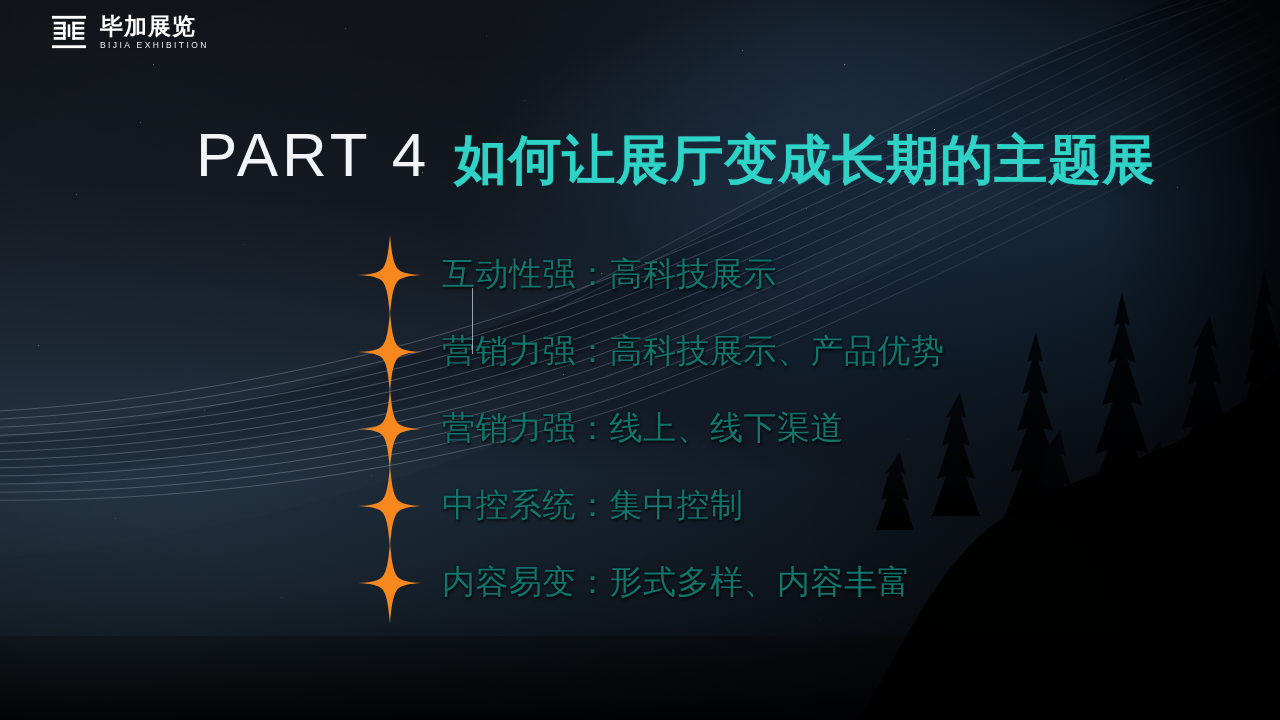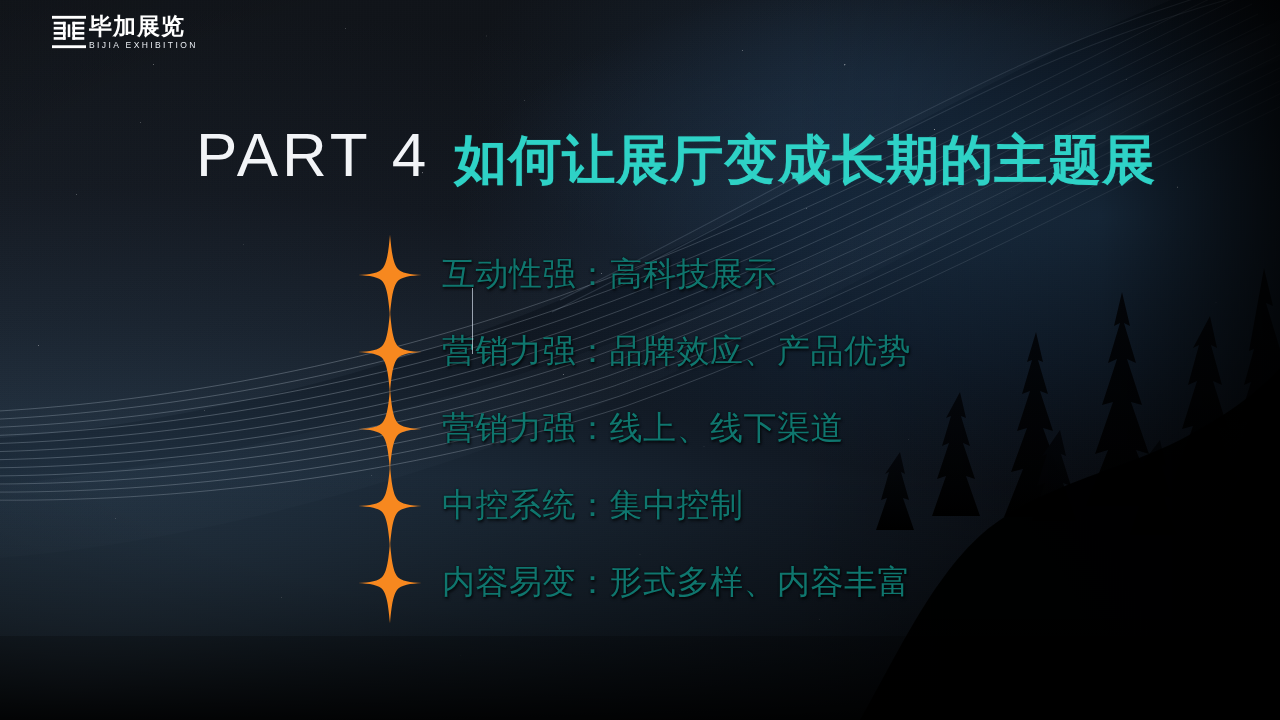--- a/index.html
+++ b/index.html
@@ -91,21 +91,21 @@
     background-image:
       repeating-linear-gradient(0deg, rgba(255,255,255,.018) 0 1px, rgba(0,0,0,0) 1px 2px),
       repeating-linear-gradient(90deg, rgba(255,255,255,.012) 0 1px, rgba(0,0,0,0) 1px 3px);
   }
 
   .bg-svg{position:absolute;inset:0;width:1280px;height:720px;}
 
   
   .logo{
     position:absolute;left:52px;top:14px;
-    display:flex;align-items:center;gap:3px;
+    display:flex;align-items:center;gap:14px;
     z-index:12;
   }
   .logo-mark{width:34px;height:34px;display:block;flex:0 0 auto;}
   .logo-text{display:flex;flex-direction:column;justify-content:center;}
   .logo-cn{
     color:#ffffff;font-size:23px;font-weight:700;line-height:1.05;
     letter-spacing:1px;white-space:nowrap;
   }
   .logo-en{
     color:#e9edf2;font-size:8.5px;font-weight:400;line-height:1.2;
@@ -269,21 +269,21 @@
       <svg class="bullet-star" viewBox="0 0 100 100">
         <path d="M50 2 C52.5 30 55 41.5 63 45.5 C71 49.5 84 50 98 50 C84 50 71 50.5 63 54.5 C55 58.5 52.5 70 50 98 C47.5 70 45 58.5 37 54.5 C29 50.5 16 50 2 50 C16 50 29 49.5 37 45.5 C45 41.5 47.5 30 50 2 Z" fill="#f7881f"></path>
       </svg>
       <span class="bullet-text">互动性强：高科技展示</span>
     </div>
 
     <div class="bullet-row">
       <svg class="bullet-star" viewBox="0 0 100 100">
         <path d="M50 2 C52.5 30 55 41.5 63 45.5 C71 49.5 84 50 98 50 C84 50 71 50.5 63 54.5 C55 58.5 52.5 70 50 98 C47.5 70 45 58.5 37 54.5 C29 50.5 16 50 2 50 C16 50 29 49.5 37 45.5 C45 41.5 47.5 30 50 2 Z" fill="#f7881f"></path>
       </svg>
-      <span class="bullet-text">营销力强：品牌效应、产品优势</span>
+      <span class="bullet-text">营销力强：高科技展示、产品优势</span>
     </div>
 
     <div class="bullet-row">
       <svg class="bullet-star" viewBox="0 0 100 100">
         <path d="M50 2 C52.5 30 55 41.5 63 45.5 C71 49.5 84 50 98 50 C84 50 71 50.5 63 54.5 C55 58.5 52.5 70 50 98 C47.5 70 45 58.5 37 54.5 C29 50.5 16 50 2 50 C16 50 29 49.5 37 45.5 C45 41.5 47.5 30 50 2 Z" fill="#f7881f"></path>
       </svg>
       <span class="bullet-text">营销力强：线上、线下渠道</span>
     </div>
 
     <div class="bullet-row">

